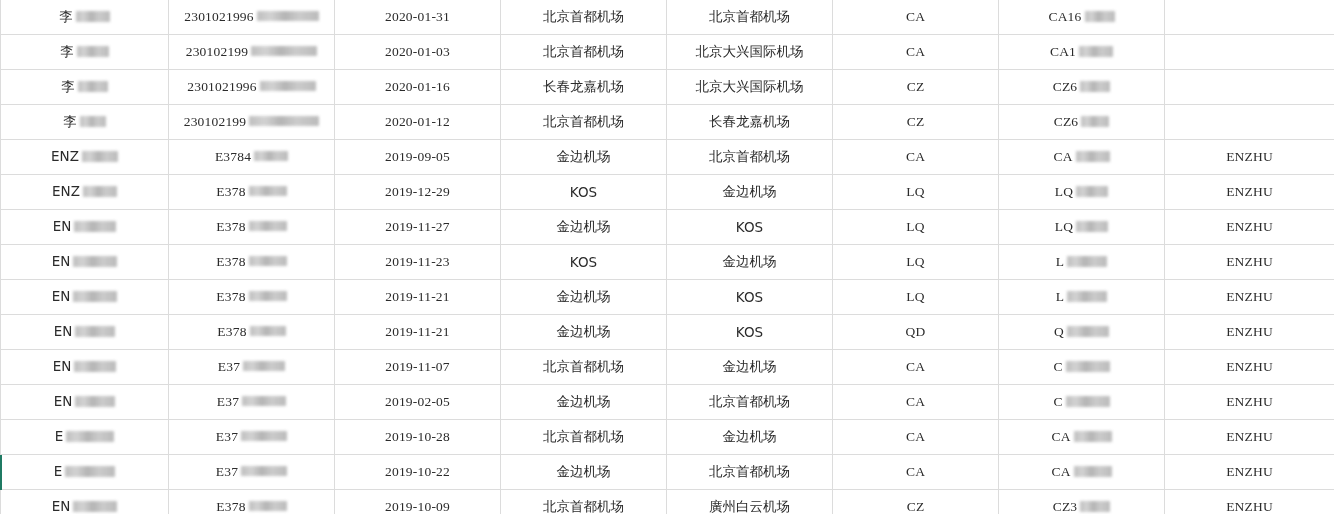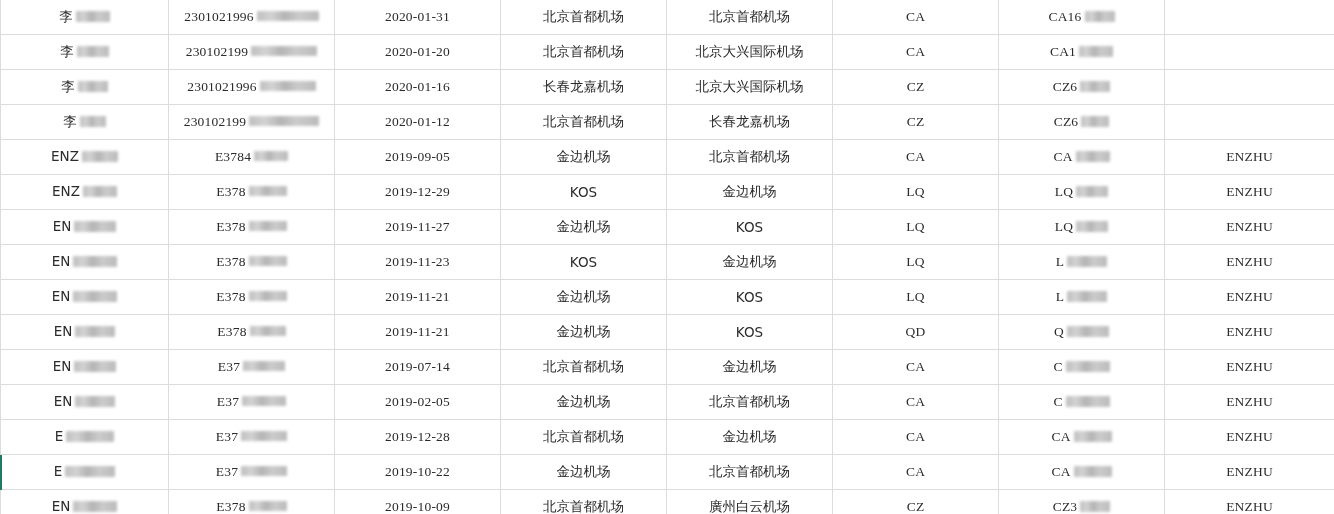--- a/index.html
+++ b/index.html
@@ -113,21 +113,21 @@
         </tr>
         <tr>
           <td><span class="cell-inner">
               <span class="txt cn">李</span>
               <span class="redact " style="width:32px"></span>
             </span></td>
           <td><span class="cell-inner">
               <span class="txt mono">230102199</span>
               <span class="redact short" style="width:66px"></span>
             </span></td>
-          <td><span class="txt mono">2020-01-20</span></td>
+          <td><span class="txt mono">2020-01-03</span></td>
           <td><span class="txt cn">北京首都机场</span></td>
           <td><span class="txt cn">北京大兴国际机场</span></td>
           <td><span class="txt mono">CA</span></td>
           <td><span class="cell-inner">
               <span class="txt mono">CA1</span>
               <span class="redact " style="width:34px"></span>
             </span></td>
           <td><span class="txt mono"></span></td>
         </tr>
         <tr>
@@ -284,21 +284,21 @@
         </tr>
         <tr>
           <td><span class="cell-inner">
               <span class="txt cn">EN</span>
               <span class="redact " style="width:42px"></span>
             </span></td>
           <td><span class="cell-inner">
               <span class="txt mono">E37</span>
               <span class="redact short" style="width:42px"></span>
             </span></td>
-          <td><span class="txt mono">2019-07-14</span></td>
+          <td><span class="txt mono">2019-11-07</span></td>
           <td><span class="txt cn">北京首都机场</span></td>
           <td><span class="txt cn">金边机场</span></td>
           <td><span class="txt mono">CA</span></td>
           <td><span class="cell-inner">
               <span class="txt mono">C</span>
               <span class="redact " style="width:44px"></span>
             </span></td>
           <td><span class="txt mono">ENZHU</span></td>
         </tr>
         <tr>
@@ -322,21 +322,21 @@
         </tr>
         <tr>
           <td><span class="cell-inner">
               <span class="txt cn">E</span>
               <span class="redact " style="width:48px"></span>
             </span></td>
           <td><span class="cell-inner">
               <span class="txt mono">E37</span>
               <span class="redact short" style="width:46px"></span>
             </span></td>
-          <td><span class="txt mono">2019-12-28</span></td>
+          <td><span class="txt mono">2019-10-28</span></td>
           <td><span class="txt cn">北京首都机场</span></td>
           <td><span class="txt cn">金边机场</span></td>
           <td><span class="txt mono">CA</span></td>
           <td><span class="cell-inner">
               <span class="txt mono">CA</span>
               <span class="redact " style="width:38px"></span>
             </span></td>
           <td><span class="txt mono">ENZHU</span></td>
         </tr>
         <tr>

